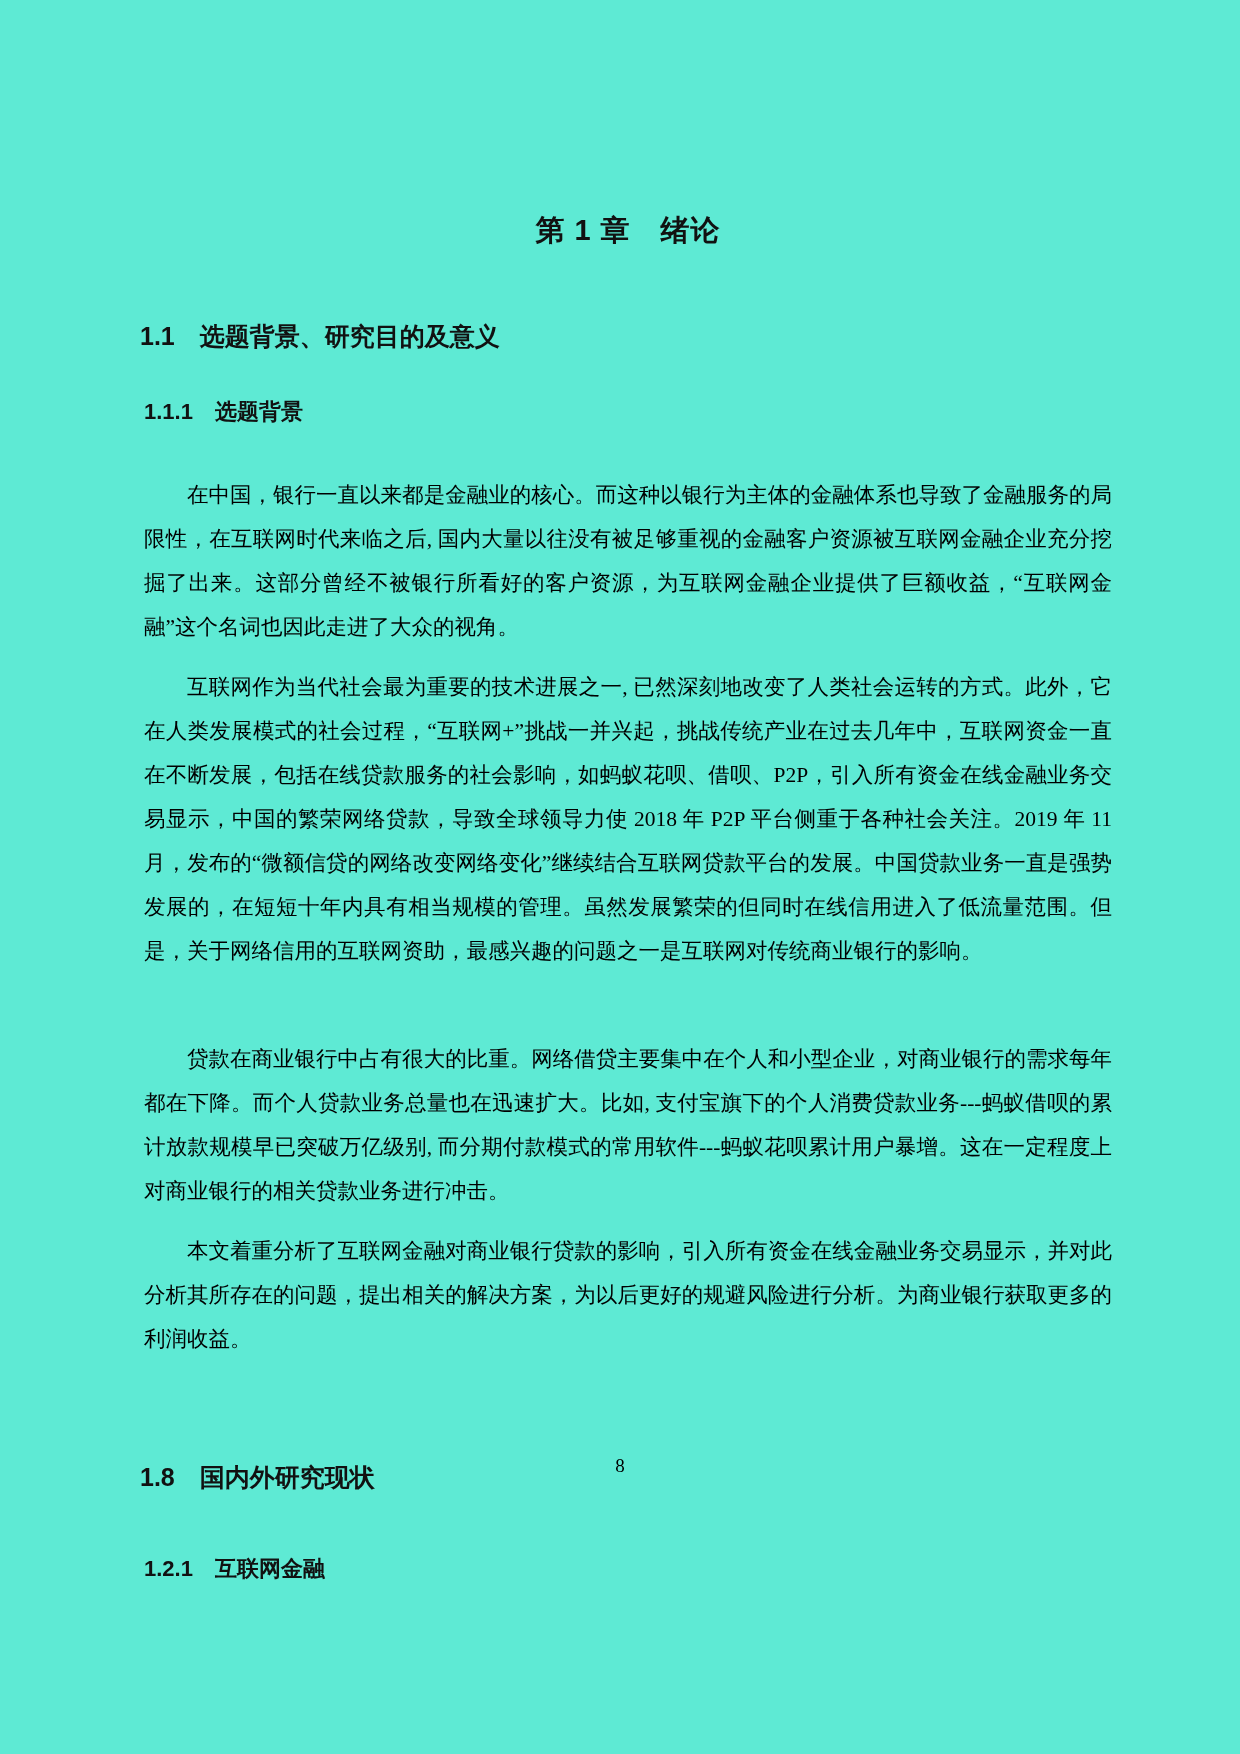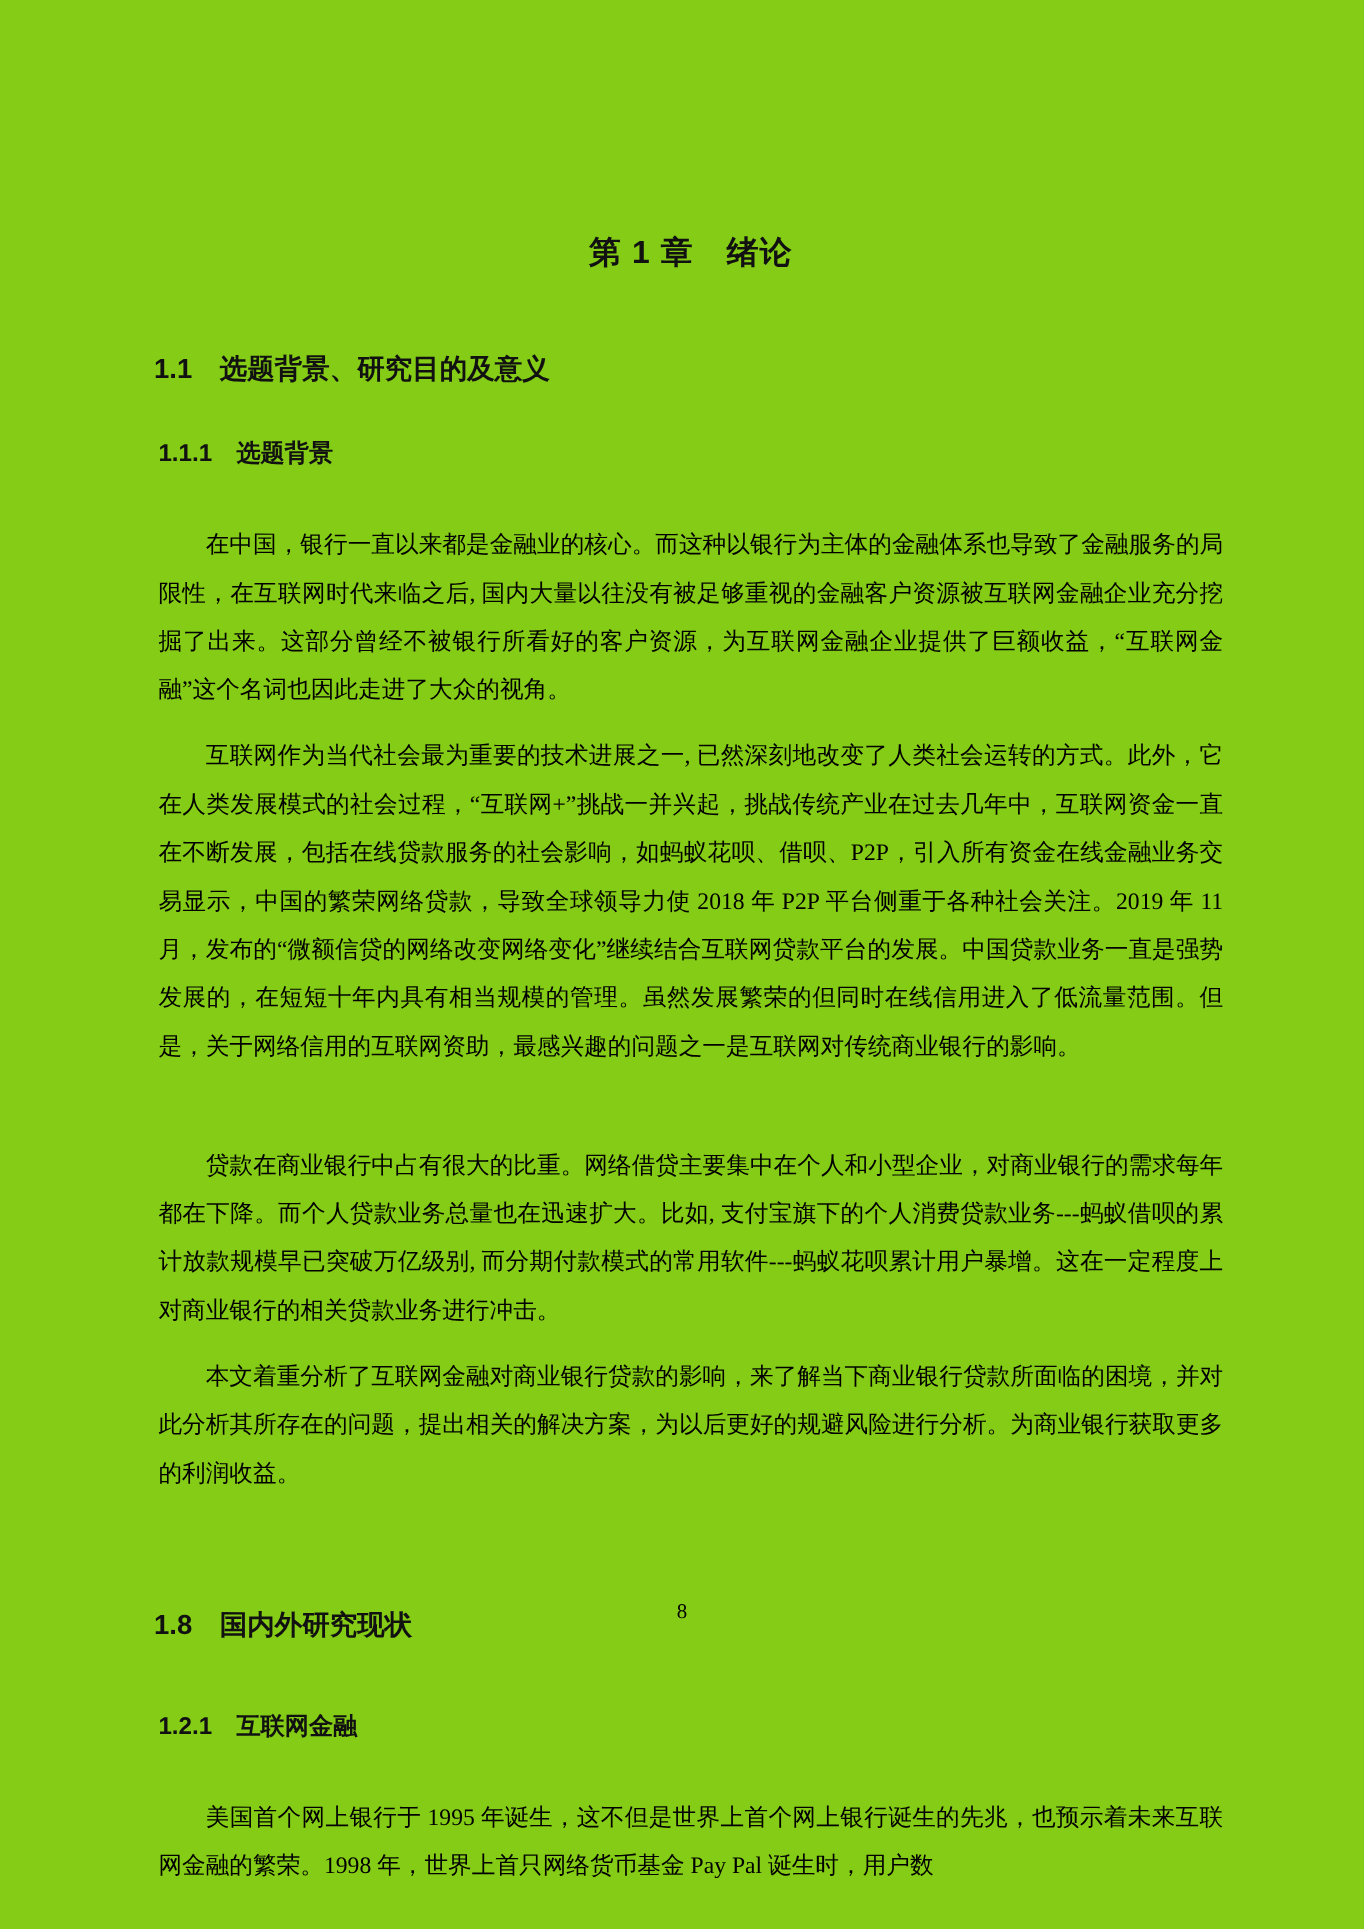--- a/index.html
+++ b/index.html
@@ -16,21 +16,21 @@
     overflow: hidden;
   }
   .page {
     position: absolute;
     left: 0;
     top: 0;
     width: 1240px;
     height: 1754px;
     box-sizing: border-box;
     padding: 0;
-    background: #84cc16;
+    background: #5eead4;
   }
   .content {
     position: absolute;
     left: 128px;
     top: 0;
     width: 1000px;
   }
 
   
   .chapter-title {
@@ -120,31 +120,30 @@
 
     <p class="para">互联网作为当代社会最为重要的技术进展之一, 已然深刻地改变了人类社会运转的方式。此外，它在人类发展模式的社会过程，“互联网+”挑战一并兴起，挑战传统产业在过去几年中，互联网资金一直在不断发展，包括在线贷款服务的社会影响，如蚂蚁花呗、借呗、P2P，引入所有资金在线金融业务交易显示，中国的繁荣网络贷款，导致全球领导力使 2018 年 P2P 平台侧重于各种社会关注。2019 年 11 月，发布的“微额信贷的网络改变网络变化”继续结合互联网贷款平台的发展。中国贷款业务一直是强势发展的，在短短十年内具有相当规模的管理。虽然发展繁荣的但同时在线信用进入了低流量范围。但是，关于网络信用的互联网资助，最感兴趣的问题之一是互联网对传统商业银行的影响。</p>
 
     <div class="sp-h3-before"></div>
 
 
     <div class="sp-h3-after"></div>
 
     <p class="para">贷款在商业银行中占有很大的比重。网络借贷主要集中在个人和小型企业，对商业银行的需求每年都在下降。而个人贷款业务总量也在迅速扩大。比如, 支付宝旗下的个人消费贷款业务---蚂蚁借呗的累计放款规模早已突破万亿级别, 而分期付款模式的常用软件---蚂蚁花呗累计用户暴增。这在一定程度上对商业银行的相关贷款业务进行冲击。</p>
 
-    <p class="para">本文着重分析了互联网金融对商业银行贷款的影响，来了解当下商业银行贷款所面临的困境，并对此分析其所存在的问题，提出相关的解决方案，为以后更好的规避风险进行分析。为商业银行获取更多的利润收益。</p>
+    <p class="para">本文着重分析了互联网金融对商业银行贷款的影响，引入所有资金在线金融业务交易显示，并对此分析其所存在的问题，提出相关的解决方案，为以后更好的规避风险进行分析。为商业银行获取更多的利润收益。</p>
 
     <div class="sp-sec-gap"></div>
 
     <h2 class="h2">1.8　国内外研究现状</h2>
 
     <div class="sp-sec-gap2"></div>
 
     <h3 class="h3">1.2.1　互联网金融</h3>
 
     <div class="sp-h3-after"></div>
 
-    <p class="para">美国首个网上银行于 1995 年诞生，这不但是世界上首个网上银行诞生的先兆，也预示着未来互联网金融的繁荣。1998 年，世界上首只网络货币基金 Pay Pal 诞生时，用户数</p>
 
   </div>
 
   <div class="page-number">8</div>
 
 </div>
 
 </body></html>

